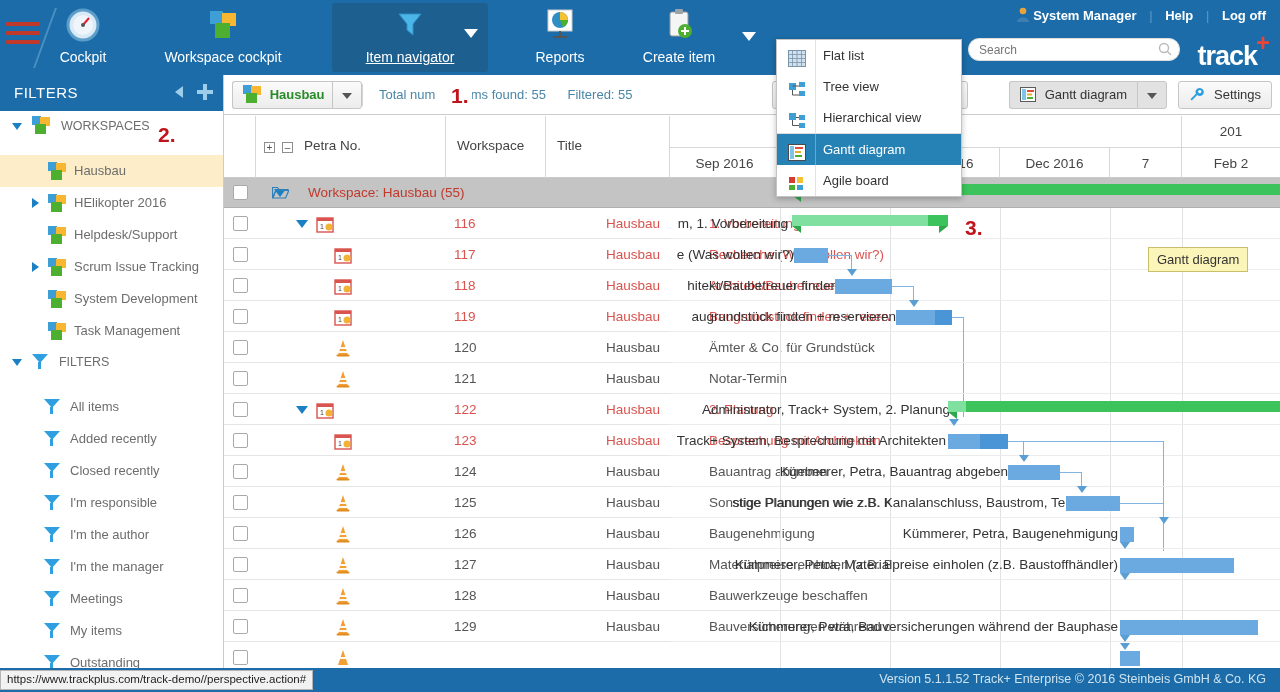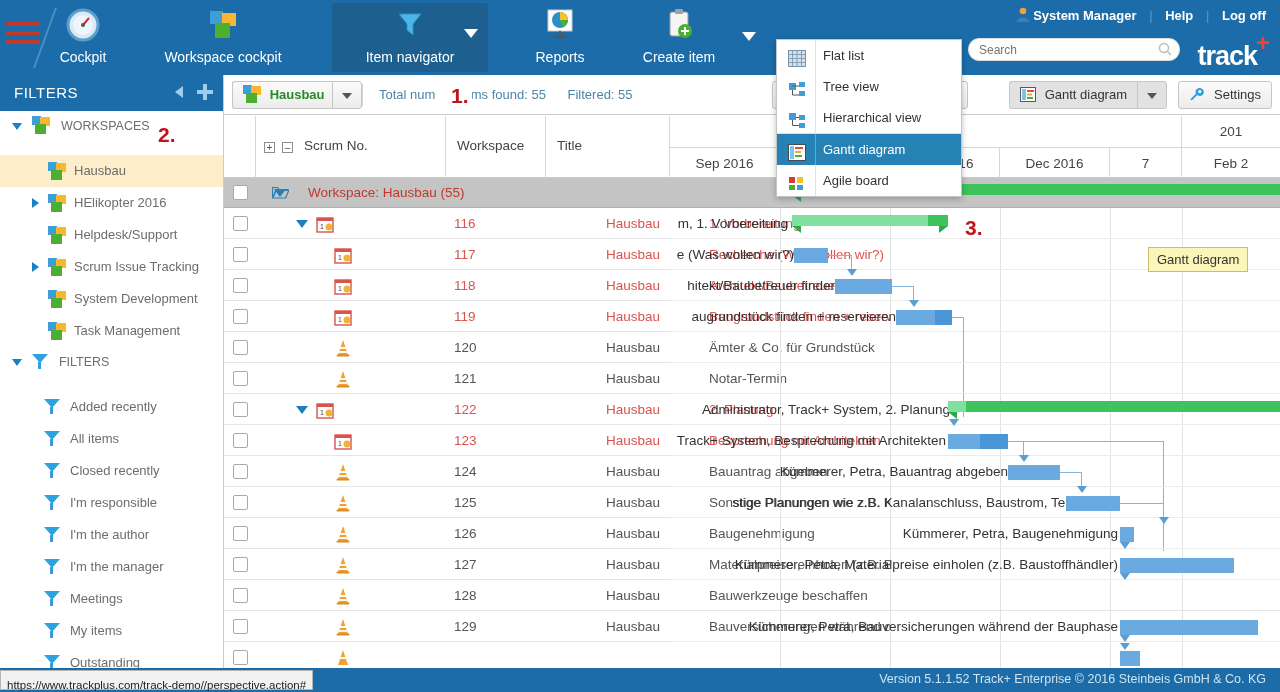--- a/index.html
+++ b/index.html
@@ -183,21 +183,21 @@
   .gcap { position:absolute; width:0;height:0; border-top:7px solid #2ea84b;}
   .conn { position:absolute; border-color:#7fb5e0; border-style:solid; border-width:0; }
   .arrow { position:absolute; width:0;height:0;
     border-left:5px solid transparent;border-right:5px solid transparent;border-top:7px solid #5a9fd4; }
 
   
   #footer { position:absolute; left:0; top:668px; width:1280px; height:24px; background:#1b6ca8; }
   #footer .ftxt { position:absolute; right:14px; top:4px; color:#cfe4f1; font-size:12.5px; }
   #statusurl {
     position:absolute; left:0; top:670px; height:20px; background:#f2f2f2;
-    border:1px solid #b5b5b5; font-size:11.5px; color:#222; padding:8px 6px; z-index:70;
+    border:1px solid #b5b5b5; font-size:11.5px; color:#222; padding:2px 6px; z-index:70;
   }
 
   
   .annot { position:absolute; color:#c0141c; font-weight:bold; font-size:21px;
            font-family:"Liberation Sans", sans-serif; z-index:50; background:#fff; padding:0 3px; }
   .annot.nobg { background:transparent; }
 </style>
 </head>
 <body>
 
@@ -225,21 +225,21 @@
     <span class="navicon">
       <svg width="34" height="34" viewBox="0 0 34 34">
           <rect x="4" y="3" width="13" height="13" fill="#3d9fd6"></rect>
           <rect x="16" y="5" width="14" height="13" fill="#f7b731"></rect>
           <rect x="9" y="15" width="15" height="15" fill="#4caf2f"></rect>
         </svg>
     </span>
     <span class="nl">Workspace cockpit</span>
   </div>
 
-  <div class="navitem active" style="left:332px;width:156px;">
+  <div class="navitem active" style="left:332px;width:156px;text-decoration:underline;">
     <span class="navicon">
       <svg width="34" height="34" viewBox="0 0 34 34">
           <path d="M6 6 L28 6 L20 16 L20 27 L14 22 L14 16 Z" fill="#4db6e8" stroke="#2f8fc4" stroke-width="1"></path>
         </svg>
     </span>
     <span style="position:absolute;right:10px;top:22px;"><span class="caret-down"></span></span>
     <span class="nl">Item navigator</span>
   </div>
 
   <div class="navitem" style="left:500px;width:120px;">
@@ -366,25 +366,25 @@
   </div>
 
   <div class="grp">
     <span class="cdown"></span>
     <span class="funnel" style="vertical-align:-3px"></span>
     <span style="margin-left:7px">FILTERS</span>
   </div>
 
   <div class="sitem filter-item">
     <span class="ico funnel"></span>
-    <span class="lbl">Added recently</span>
+    <span class="lbl">All items</span>
   </div>
   <div class="sitem filter-item">
     <span class="ico funnel"></span>
-    <span class="lbl">All items</span>
+    <span class="lbl">Added recently</span>
   </div>
   <div class="sitem filter-item">
     <span class="ico funnel"></span>
     <span class="lbl">Closed recently</span>
   </div>
   <div class="sitem filter-item">
     <span class="ico funnel"></span>
     <span class="lbl">I'm responsible</span>
   </div>
   <div class="sitem filter-item">
@@ -478,21 +478,21 @@
     </div>
   </div>
 
   <div id="grid">
 
     <div class="hdr">
       <div class="hcell" style="left:0;width:32px;"></div>
       <div class="hcell" style="left:32px;width:190px;">
         <span class="ec" style="left:8px">+</span>
         <span class="ec" style="left:26px">–</span>
-        <span class="htxt" style="left:48px">Scrum No.</span>
+        <span class="htxt" style="left:48px">Petra No.</span>
       </div>
       <div class="hcell" style="left:222px;width:100px;">
         <span class="htxt">Workspace</span>
       </div>
       <div class="hcell" style="left:322px;width:124px;">
         <span class="htxt">Title</span>
       </div>
 
       <div class="tlyear" style="left:446px;width:512px;">
         <span>2016</span>

